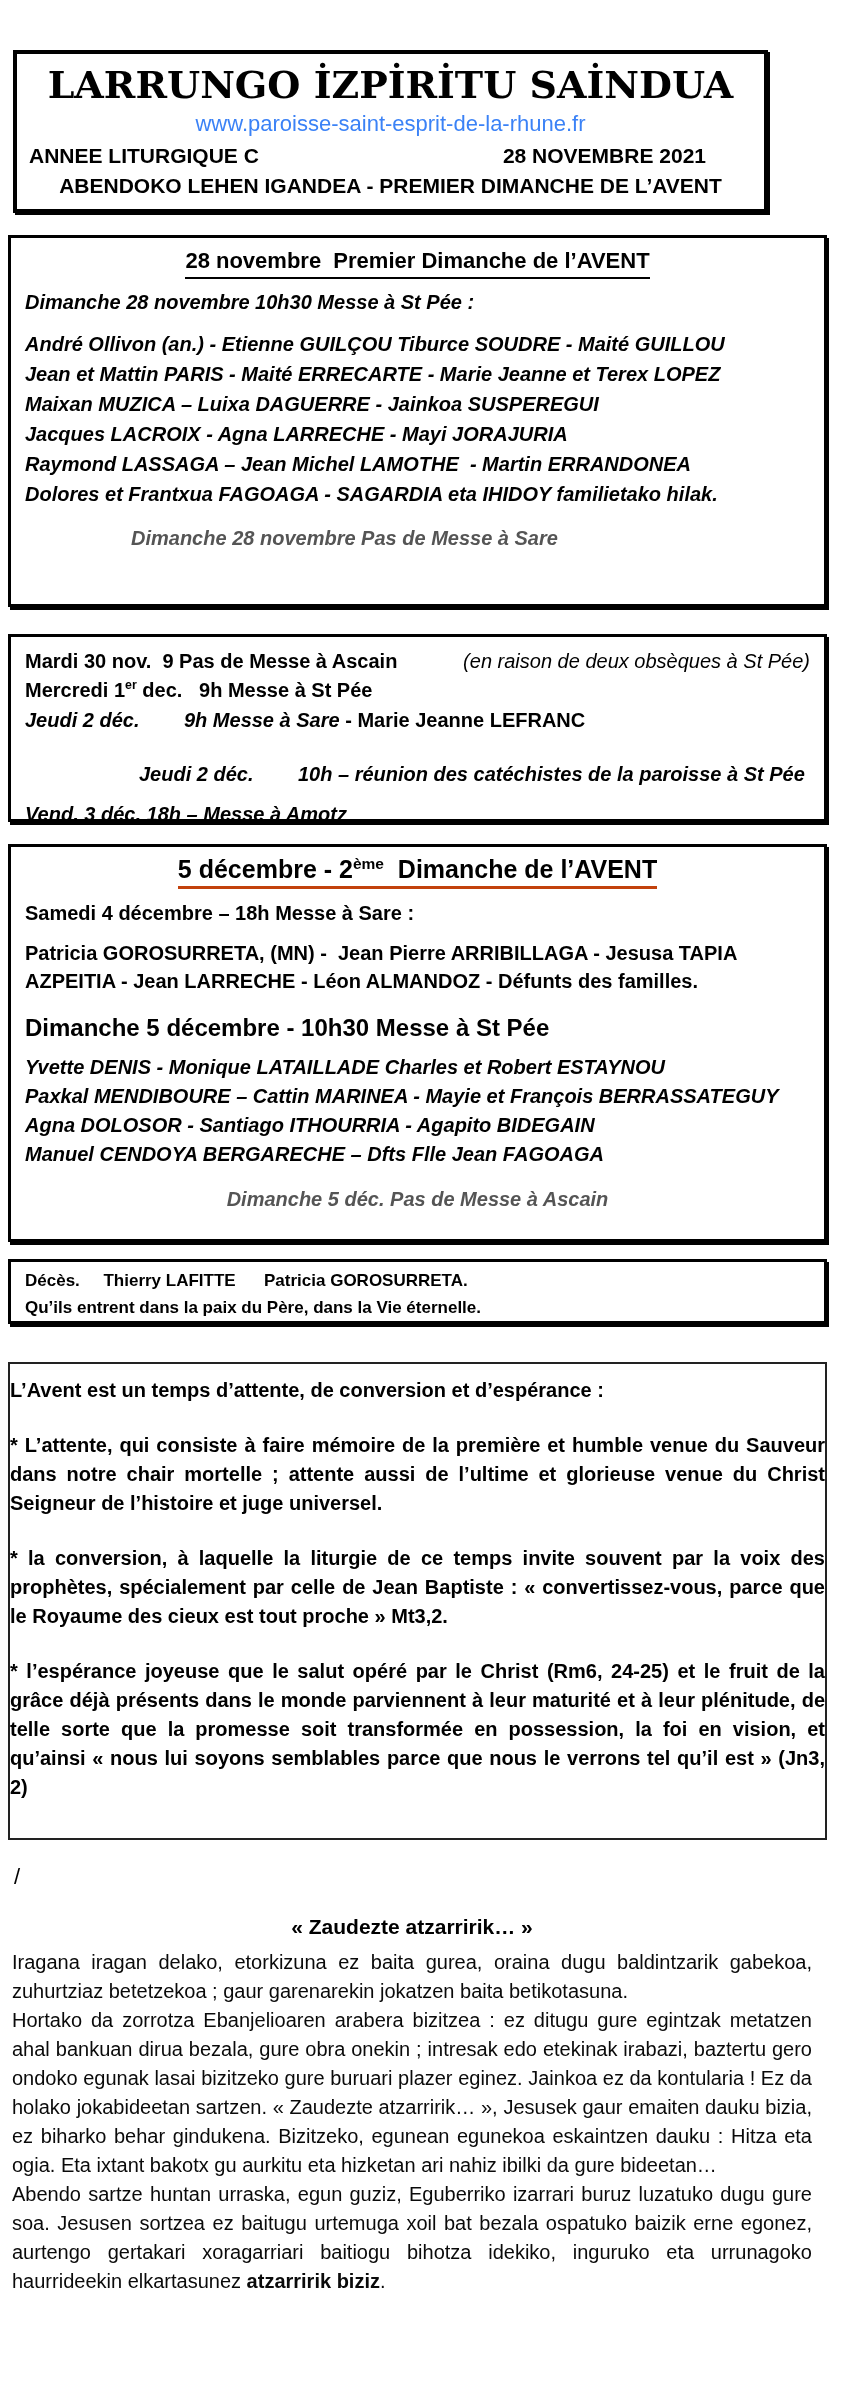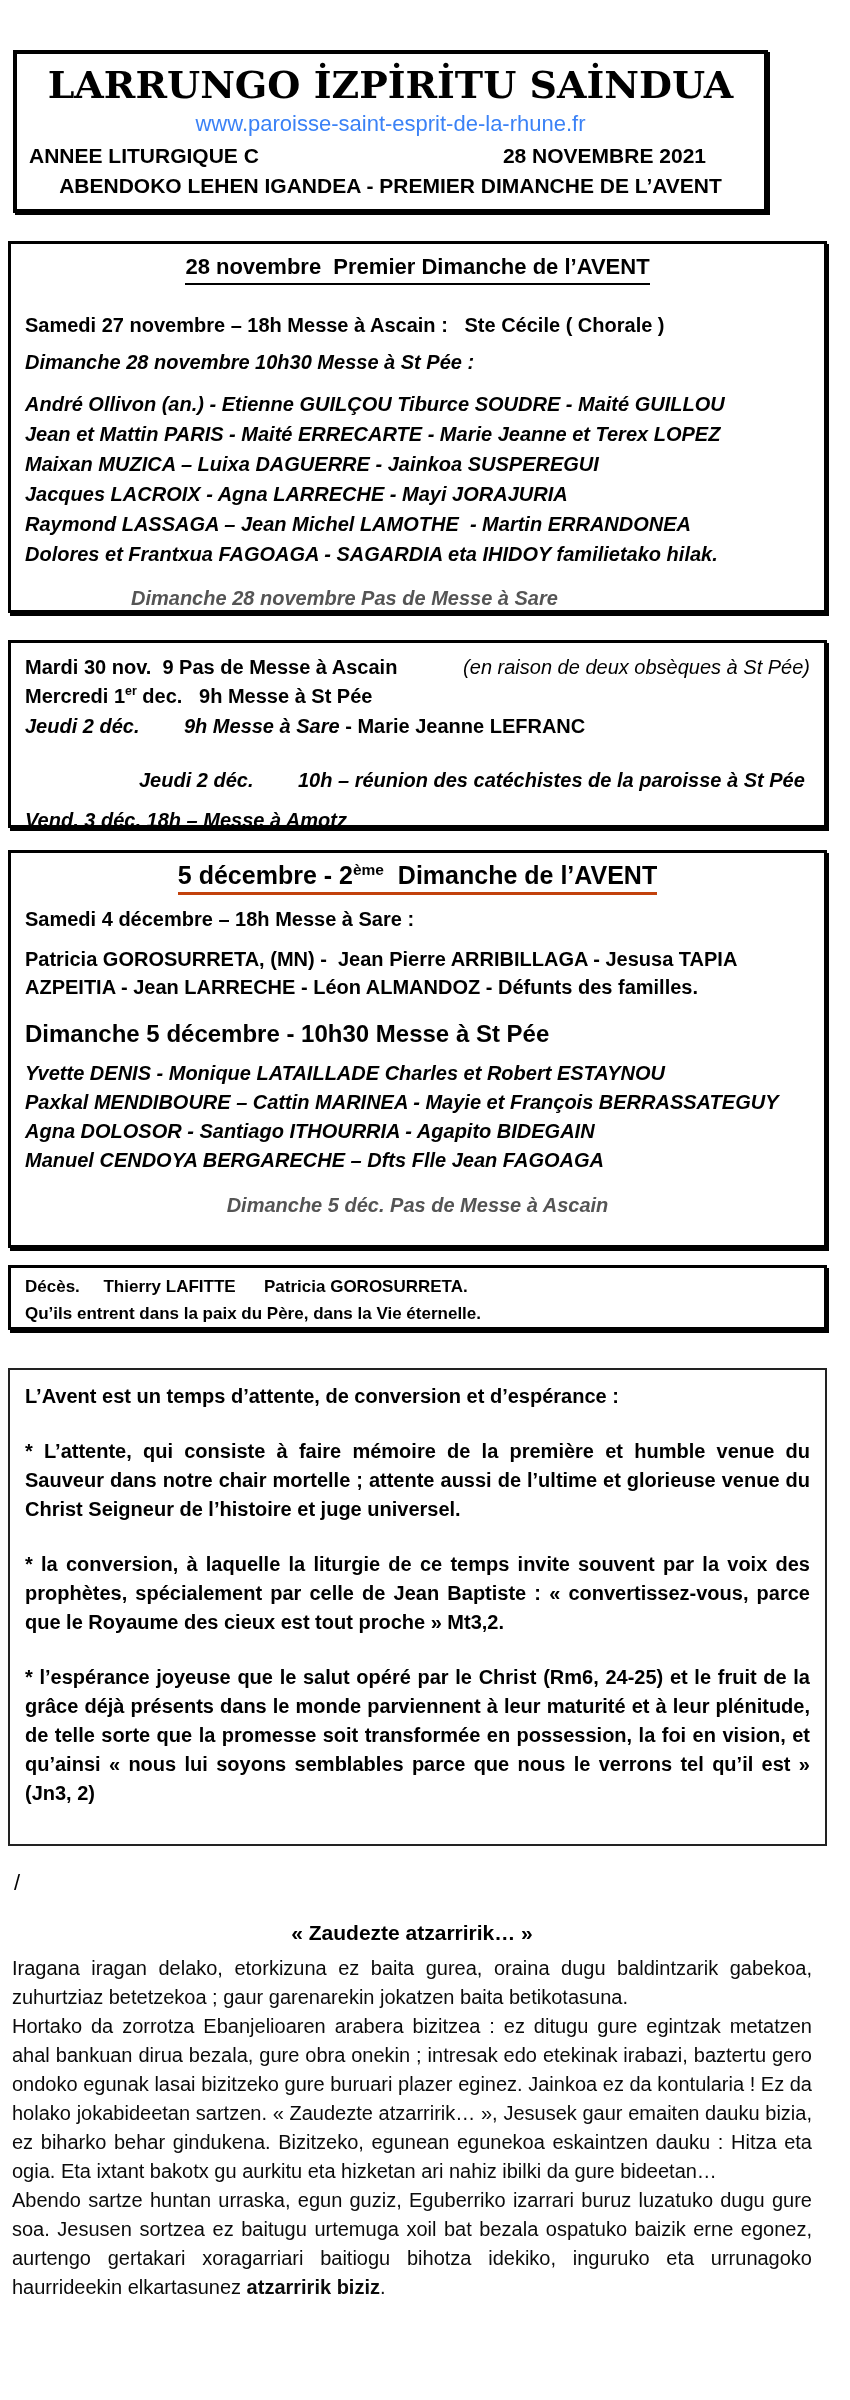--- a/index.html
+++ b/index.html
@@ -43,21 +43,21 @@
     display:flex;justify-content:space-between;
     font-weight:700;font-size:21px;line-height:27px;
     margin-top:5px;padding:0 48px 0 2px;
   }
   .subtitle{
     text-align:center;font-weight:700;font-size:21px;line-height:27px;
     margin-top:3px;
   }
 
   
-  .s1{margin-top:28px;height:372px;}
+  .s1{margin-top:22px;height:372px;}
   .sec-heading{text-align:center;font-size:22px;line-height:30px;font-weight:700;}
   .sec-heading .u{display:inline-block;border-bottom:2px solid #000;padding-bottom:1px;}
   .s1 .line-samedi{font-weight:700;font-size:20px;line-height:28px;margin-top:26px;}
   .s1 .line-dimanche{font-weight:700;font-style:italic;font-size:20px;line-height:28px;margin-top:9px;}
   .names{font-weight:700;font-style:italic;font-size:20px;line-height:30px;margin-top:13px;}
   .muted-line{
     font-weight:700;font-style:italic;font-size:20px;line-height:28px;
     color:#555555;margin-top:15px;margin-left:106px;
   }
 
@@ -86,21 +86,21 @@
   .s3 .muted-line{text-align:center;margin-left:0;margin-top:16px;}
 
   
   .deces{margin-top:17px;height:65px;padding:5px 14px;}
   .deces div{font-weight:700;font-size:17px;line-height:27px;}
 
   
   .avent{
     margin-top:38px;height:478px;
     border:2px solid #222;box-shadow:none;
-    padding:12px 15px;
+    padding:12px 0;
   }
   .avent .intro{font-weight:700;font-size:20px;line-height:29px;}
   .avent p{
     font-weight:700;font-size:20px;line-height:29px;
     text-align:justify;margin:26px 0 0 0;
   }
 
   
   .slash{font-size:22px;font-weight:400;line-height:30px;margin:22px 0 0 14px;}
   .basque{margin:20px 38px 0 12px;width:800px;}
@@ -121,21 +121,20 @@
     <div class="site-url">www.paroisse-saint-esprit-de-la-rhune.fr</div>
     <div class="year-row">
       <span>ANNEE LITURGIQUE C</span>
       <span>28 NOVEMBRE 2021</span>
     </div>
     <div class="subtitle">ABENDOKO LEHEN IGANDEA - PREMIER DIMANCHE DE L’AVENT</div>
   </div>
 
   <div class="box s1">
     <div class="sec-heading"><span class="u pre">28 novembre  Premier Dimanche de l’AVENT</span></div>
-    <div class="line-samedi pre">Samedi 27 novembre – 18h Messe à Ascain :   Ste Cécile ( Chorale )</div>
     <div class="line-dimanche pre">Dimanche 28 novembre 10h30 Messe à St Pée :</div>
     <div class="names">
       <div class="pre">André Ollivon (an.) - Etienne GUILÇOU Tiburce SOUDRE - Maité GUILLOU</div>
       <div class="pre">Jean et Mattin PARIS - Maité ERRECARTE - Marie Jeanne et Terex LOPEZ</div>
       <div class="pre">Maixan MUZICA – Luixa DAGUERRE - Jainkoa SUSPEREGUI</div>
       <div class="pre">Jacques LACROIX - Agna LARRECHE - Mayi JORAJURIA</div>
       <div class="pre">Raymond LASSAGA – Jean Michel LAMOTHE  - Martin ERRANDONEA</div>
       <div class="pre">Dolores et Frantxua FAGOAGA - SAGARDIA eta IHIDOY familietako hilak.</div>
     </div>
     <div class="muted-line pre">Dimanche 28 novembre Pas de Messe à Sare</div>

